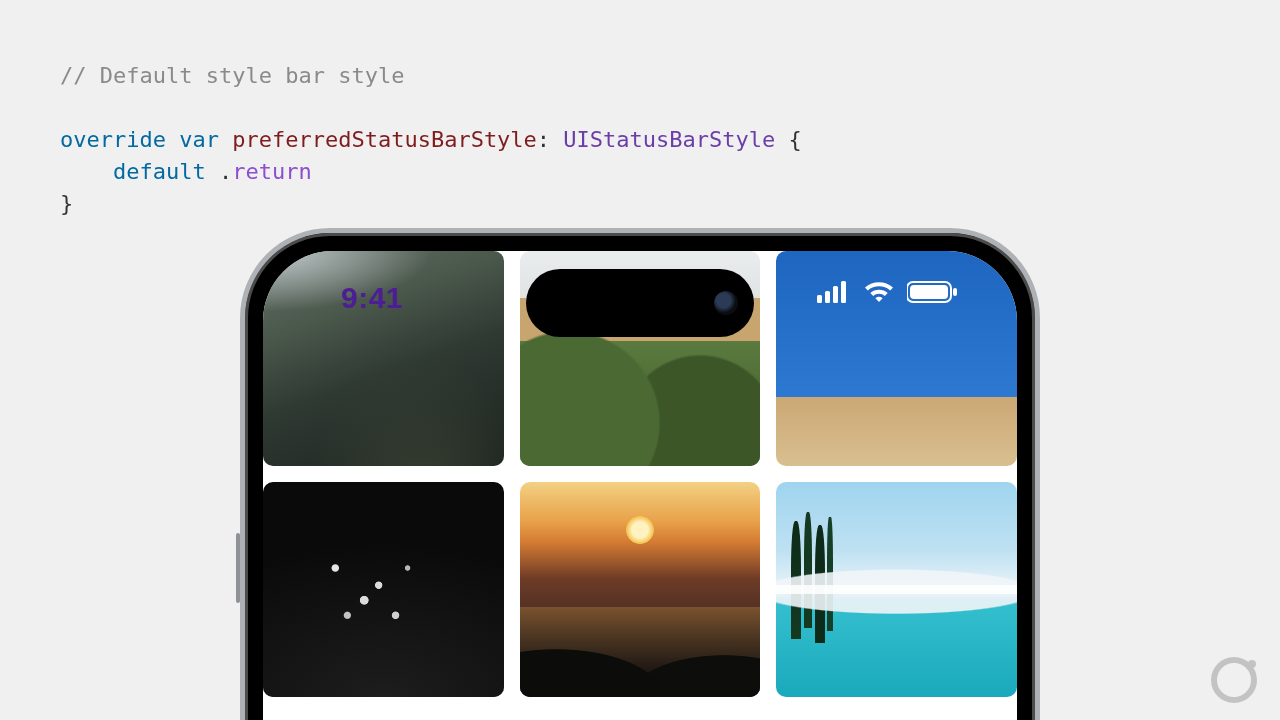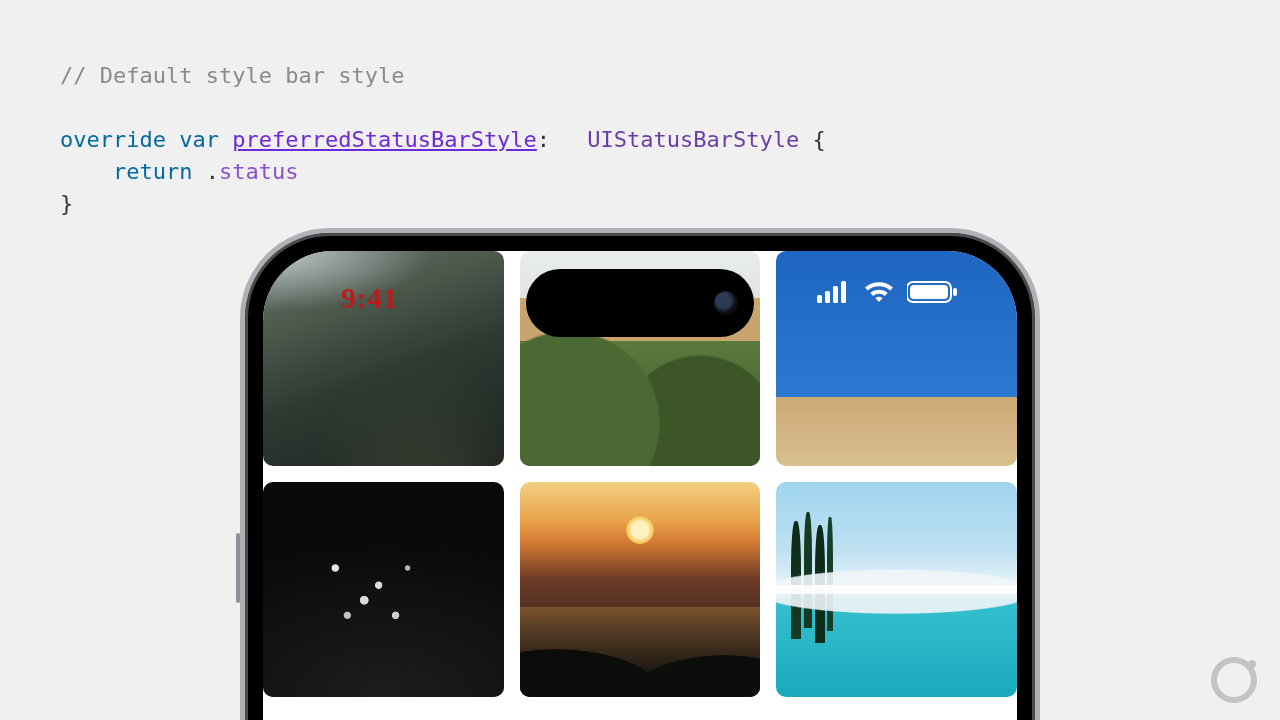--- a/index.html
+++ b/index.html
@@ -16,22 +16,22 @@
   .code {
     position: absolute;
     top: 60px;
     left: 60px;
     font-size: 22px;
     line-height: 1.45;
     color: #333;
   }
   .tok-comment { color: #8a8a8a; }
   .tok-kw      { color: #0369a1; }
-  .tok-name    { color: #6d28d9; text-decoration: underline; }
-  .tok-type    { color: #6a3da8; margin-left: 24px; }
+  .tok-name    { color: #7f1d1d; }
+  .tok-type    { color: #6a3da8; }
   .tok-punct   { color: #333; }
   .tok-prop    { color: #8d4ed0; }
 
   
   .phone-frame {
     position: absolute;
     left: 240px;
     top: 228px;
     width: 800px;
     height: 820px;
@@ -110,24 +110,24 @@
     position: absolute;
     top: 0; left: 0; right: 0;
     height: 78px;
     z-index: 5;
     pointer-events: none;
   }
   .sb-time {
     position: absolute;
     top: 30px;
     left: 78px;
-    font-family: Liberation Serif, serif;
+    font-family: Liberation Sans, sans-serif;
     font-weight: 600;
     font-size: 30px;
-    color: #b91c1c;
+    color: #4c1d95;
     letter-spacing: 0.5px;
   }
   .dynamic-island {
     position: absolute;
     top: 18px;
     left: 50%;
     transform: translateX(-50%);
     width: 228px;
     height: 68px;
     background: #000;
@@ -159,21 +159,21 @@
     opacity: .18;
   }
   .wm svg{width:100%;height:100%;}
 </style>
 </head>
 <body>
 
 <pre class="code"><span class="tok-comment">// Default style bar style</span>
 
 <span class="tok-kw">override</span> <span class="tok-kw">var</span> <span class="tok-name">preferredStatusBarStyle</span><span class="tok-punct">:</span> <span class="tok-type">UIStatusBarStyle</span> <span class="tok-punct">{</span>
-    <span class="tok-kw">return</span> <span class="tok-punct">.</span><span class="tok-prop">status</span>
+    <span class="tok-kw">default</span> <span class="tok-punct">.</span><span class="tok-prop">return</span>
 <span class="tok-punct">}</span>
 </pre>
 
 <div class="phone-frame">
   <div class="phone-screen">
 
     <div class="grid">
       <div class="tile tile1" title="photo-mountain-valley">
           <div class="tile-inner"></div>
         </div>

